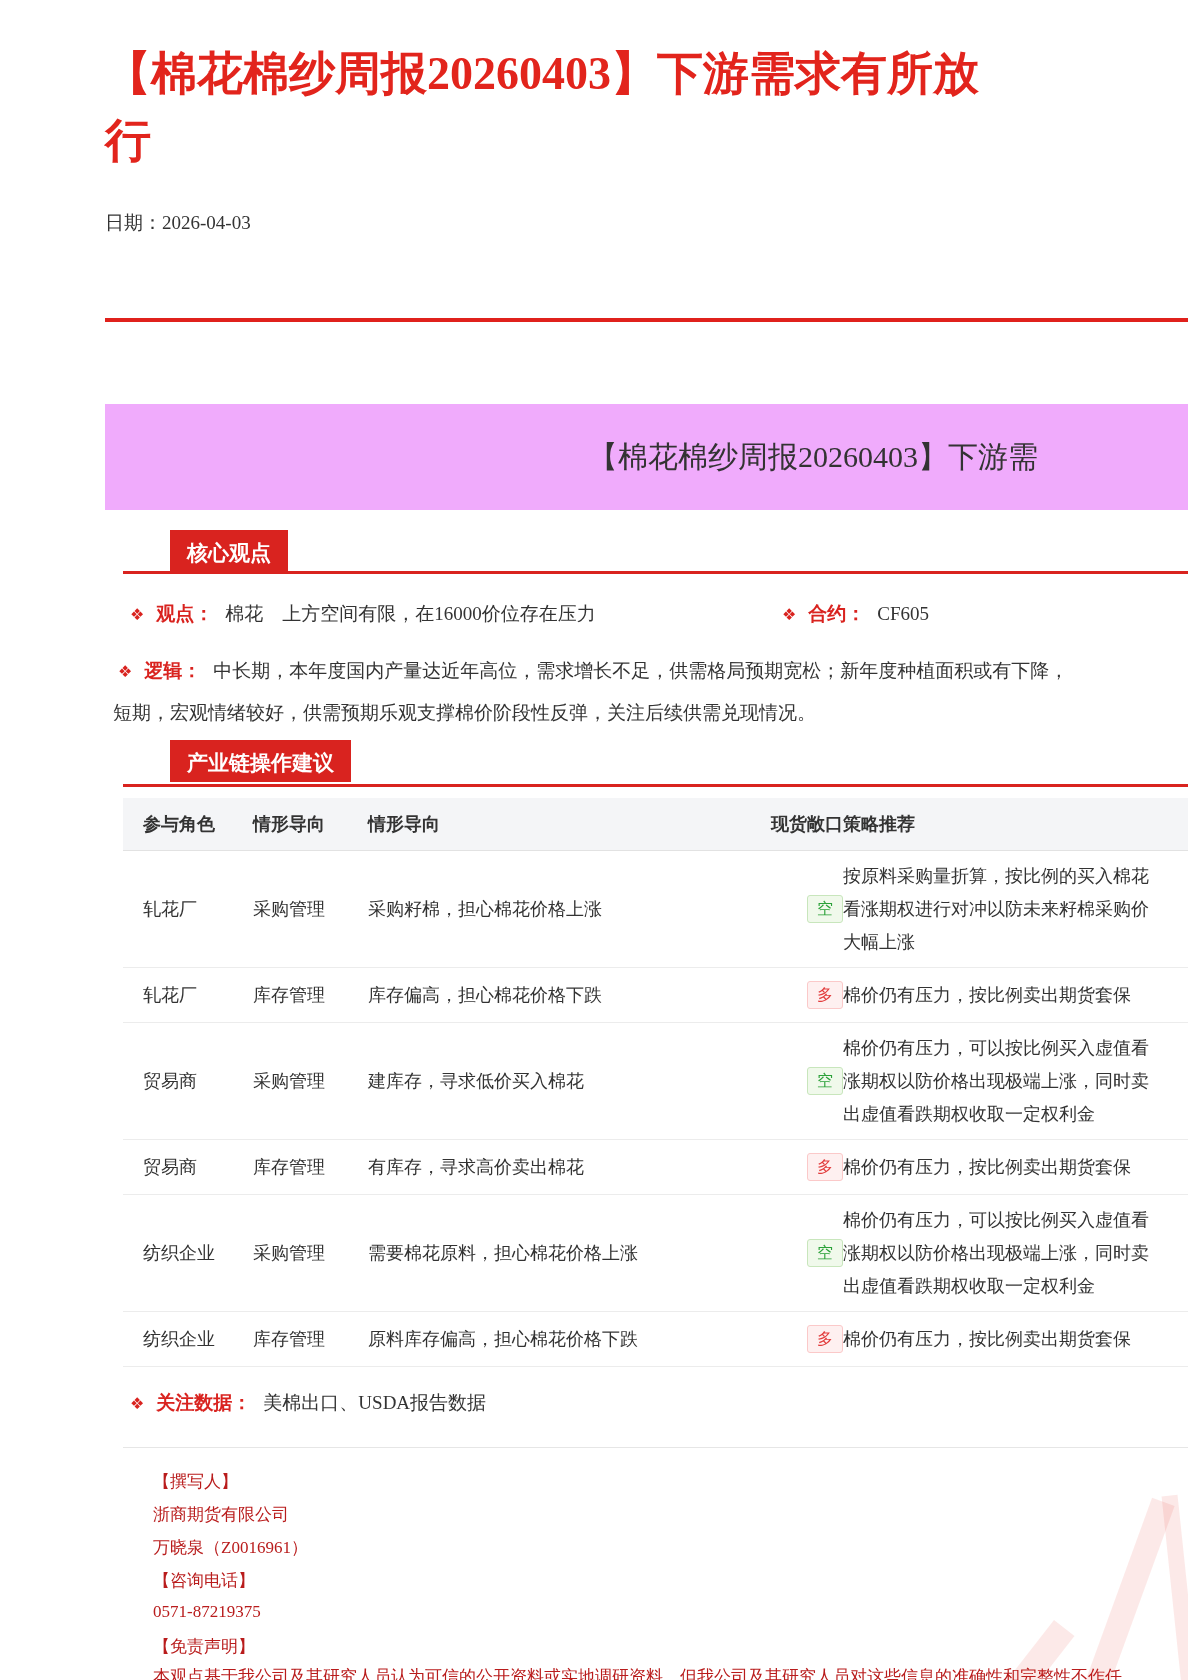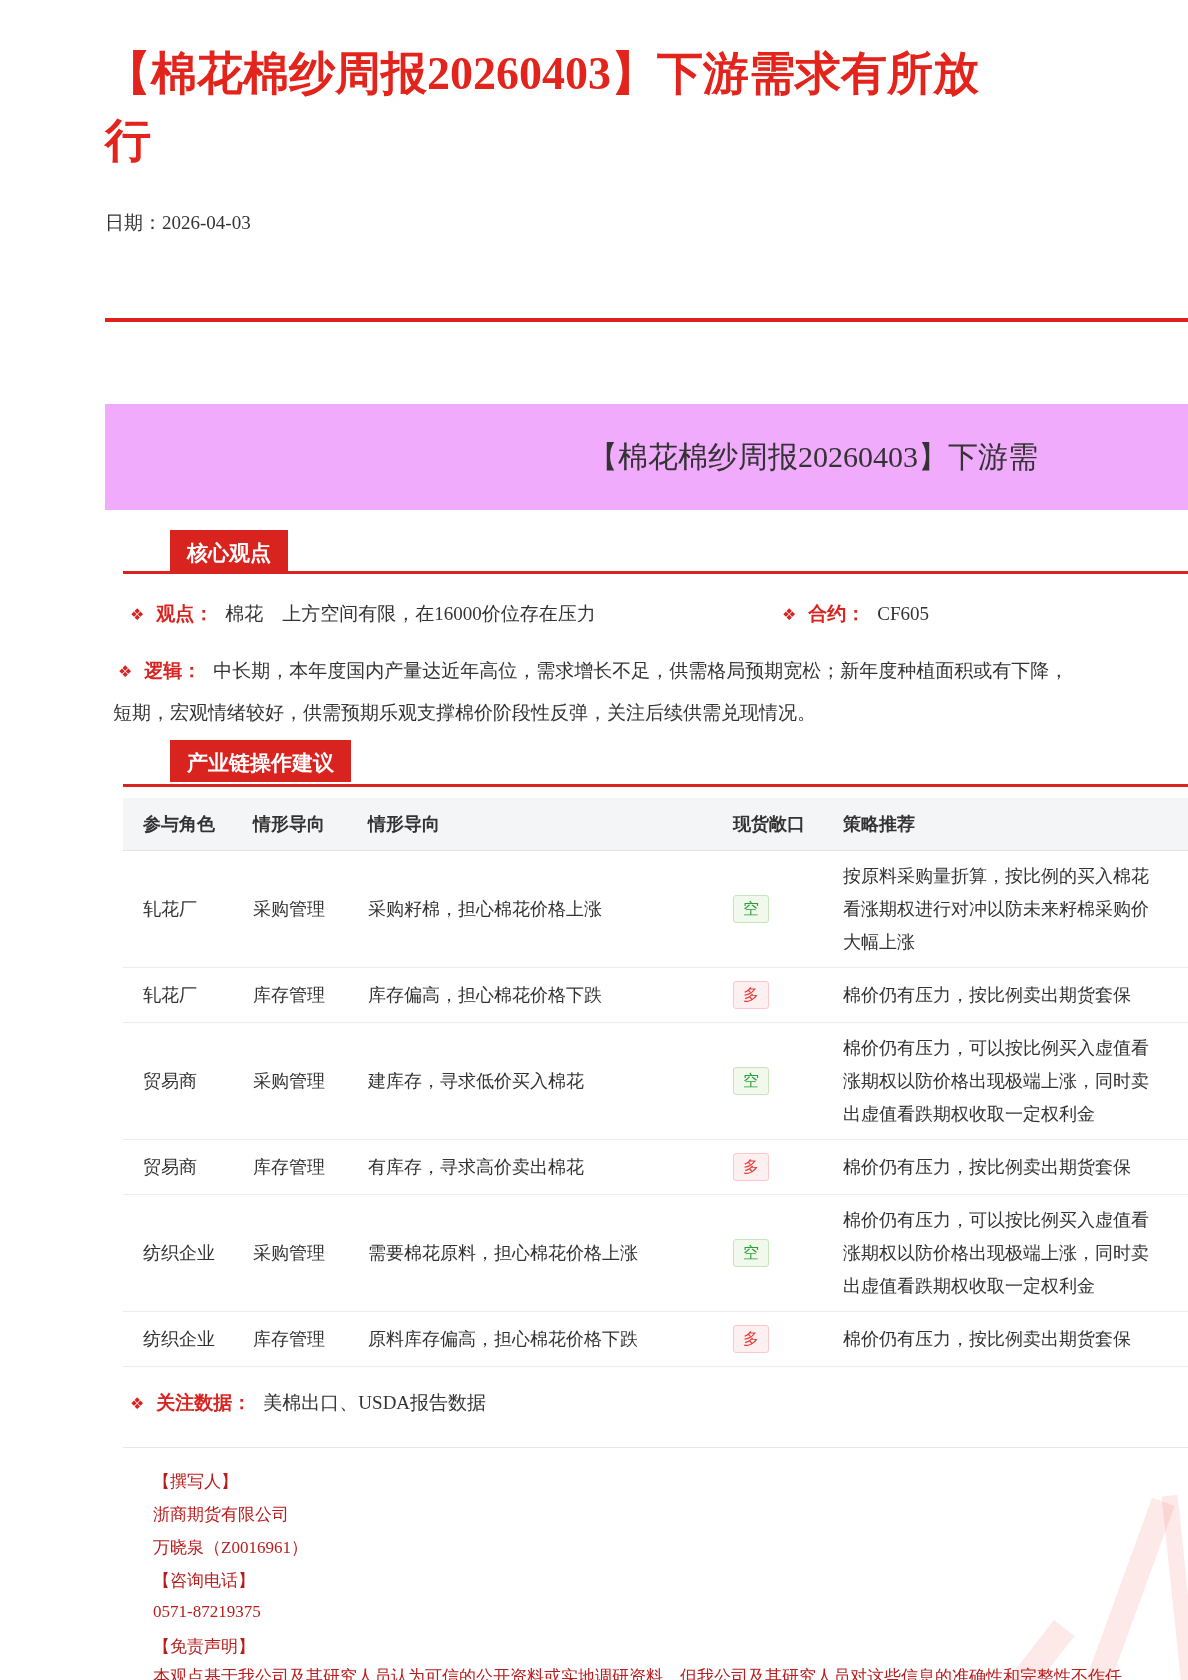--- a/index.html
+++ b/index.html
@@ -30,21 +30,21 @@
   .bval{color:#333;font-size:19px;}
   .bullet-row{font-size:19px;white-space:nowrap;}
 
   
   .tbl{left:123px;top:798px;width:1170px;}
   .trow{display:flex;align-items:center;border-bottom:1px solid #ececec;}
   .thead{background:#f4f5f7;height:52px;font-weight:bold;border-bottom:1px solid #e2e2e2;}
   .c1{width:130px;padding-left:20px;box-sizing:border-box;flex:none;}
   .c2{width:115px;flex:none;}
   .c3{width:365px;flex:none;}
-  .c4{width:110px;flex:none;}
+  .c4{width:110px;flex:none;text-align:right;}
   .c5{width:450px;flex:none;}
   .trow{font-size:18px;color:#333;}
   .h3{height:116px;}
   .h1{height:54px;}
   .strat-line{line-height:33px;white-space:nowrap;}
   .cell{white-space:nowrap;}
   .tag{display:inline-block;font-size:16px;line-height:16px;padding:5px 9px;border-radius:3px;border:1px solid;}
   .tag-short{color:#2aa138;background:#f0f9eb;border-color:#c8e6bc;}
   .tag-long{color:#e23b3b;background:#fef0f0;border-color:#fbc9c9;}
 

